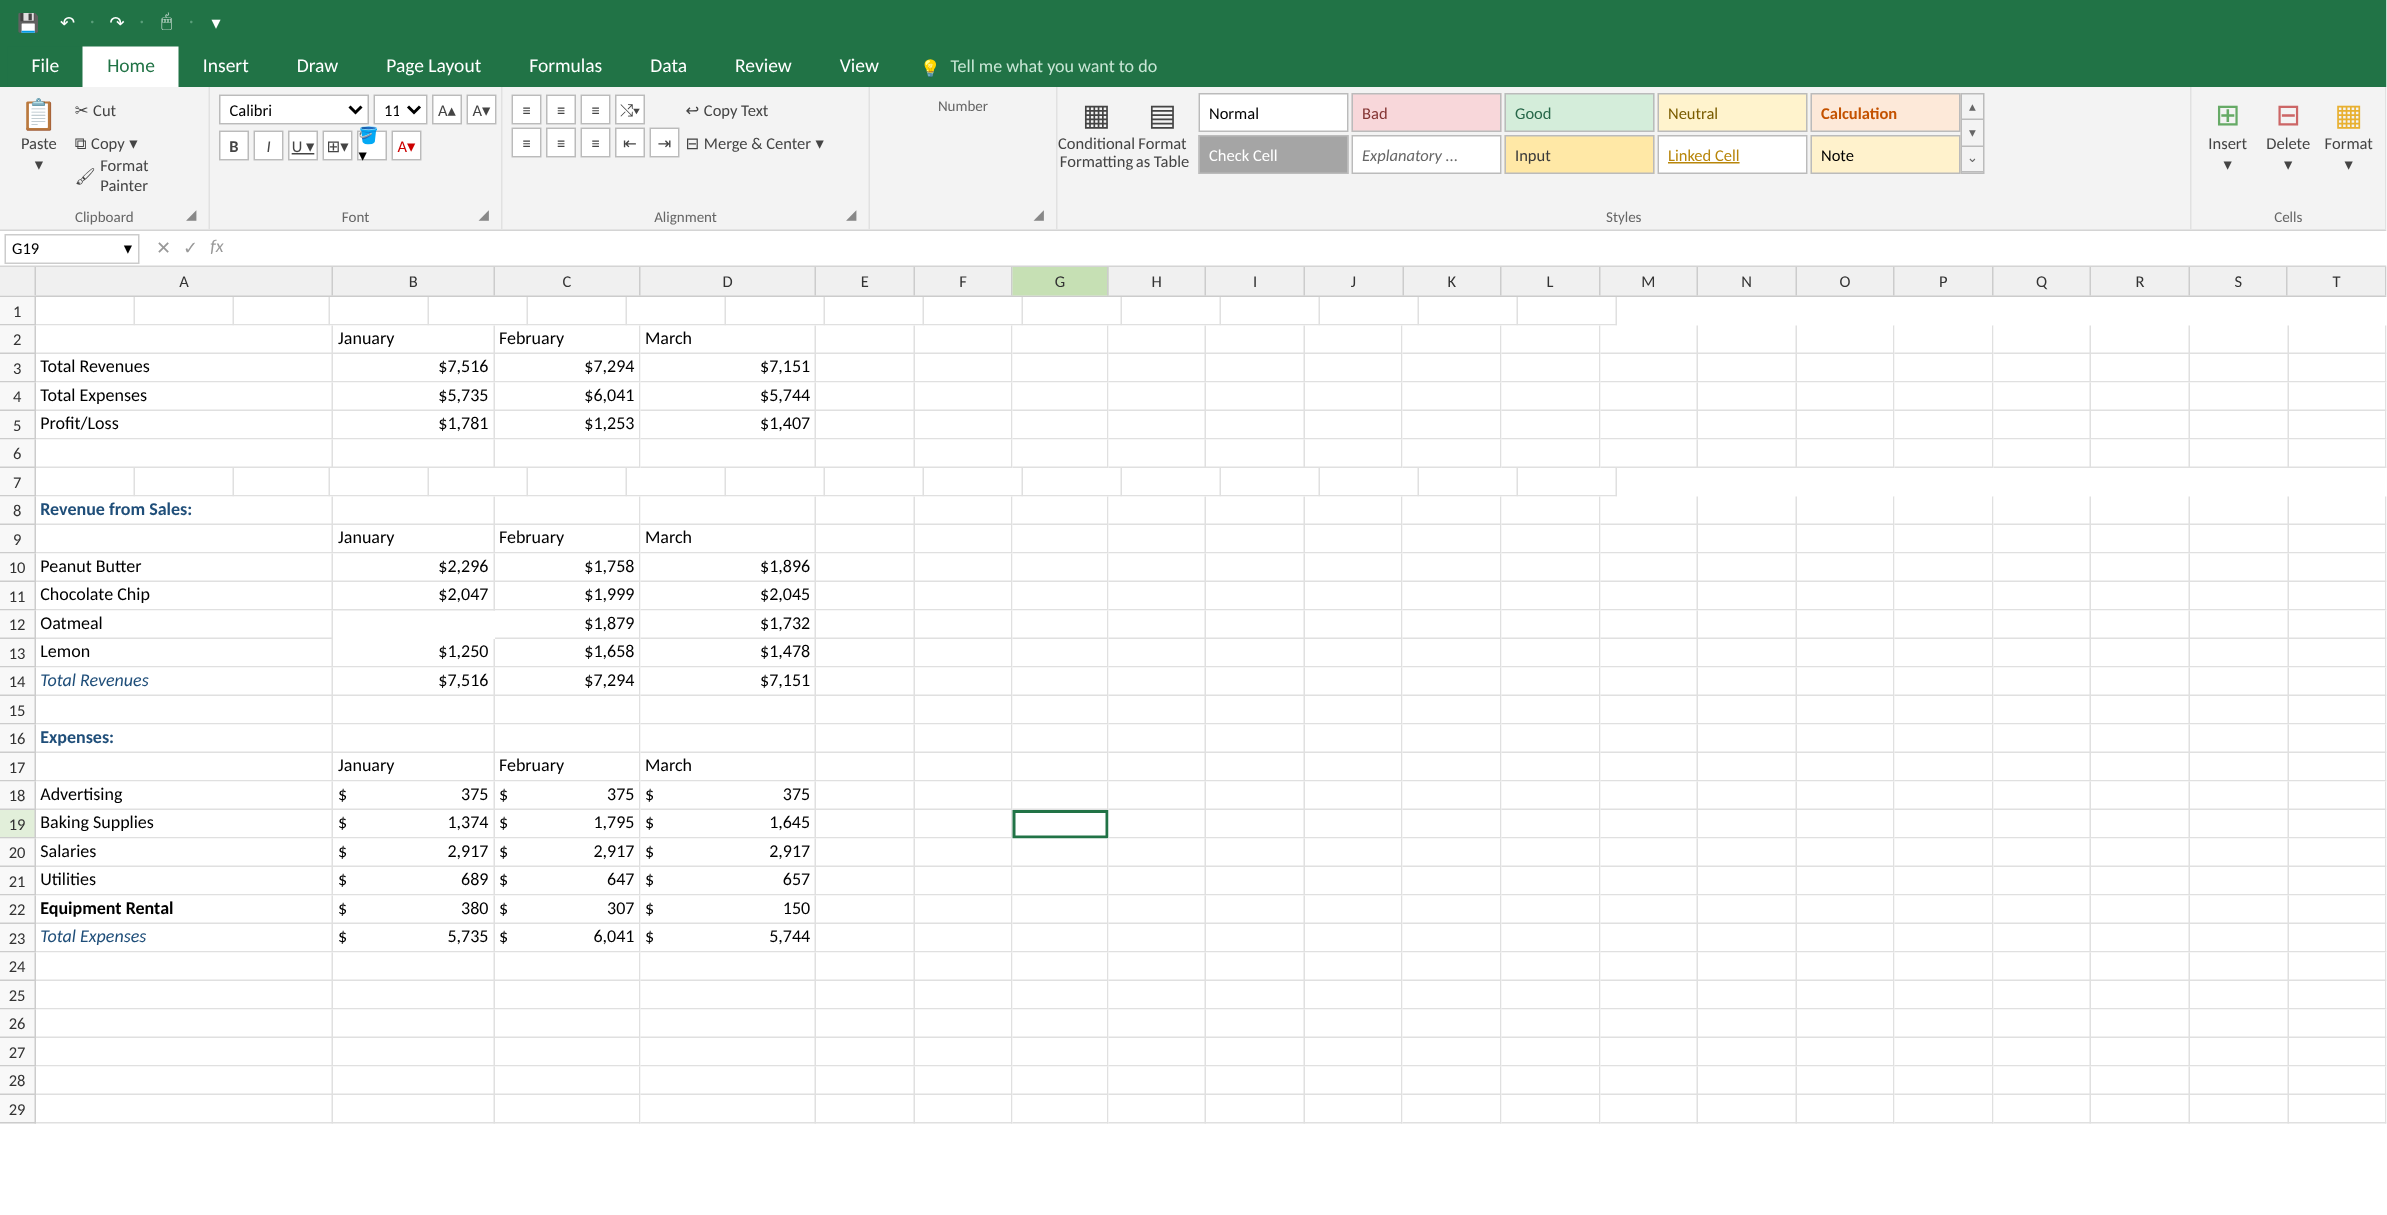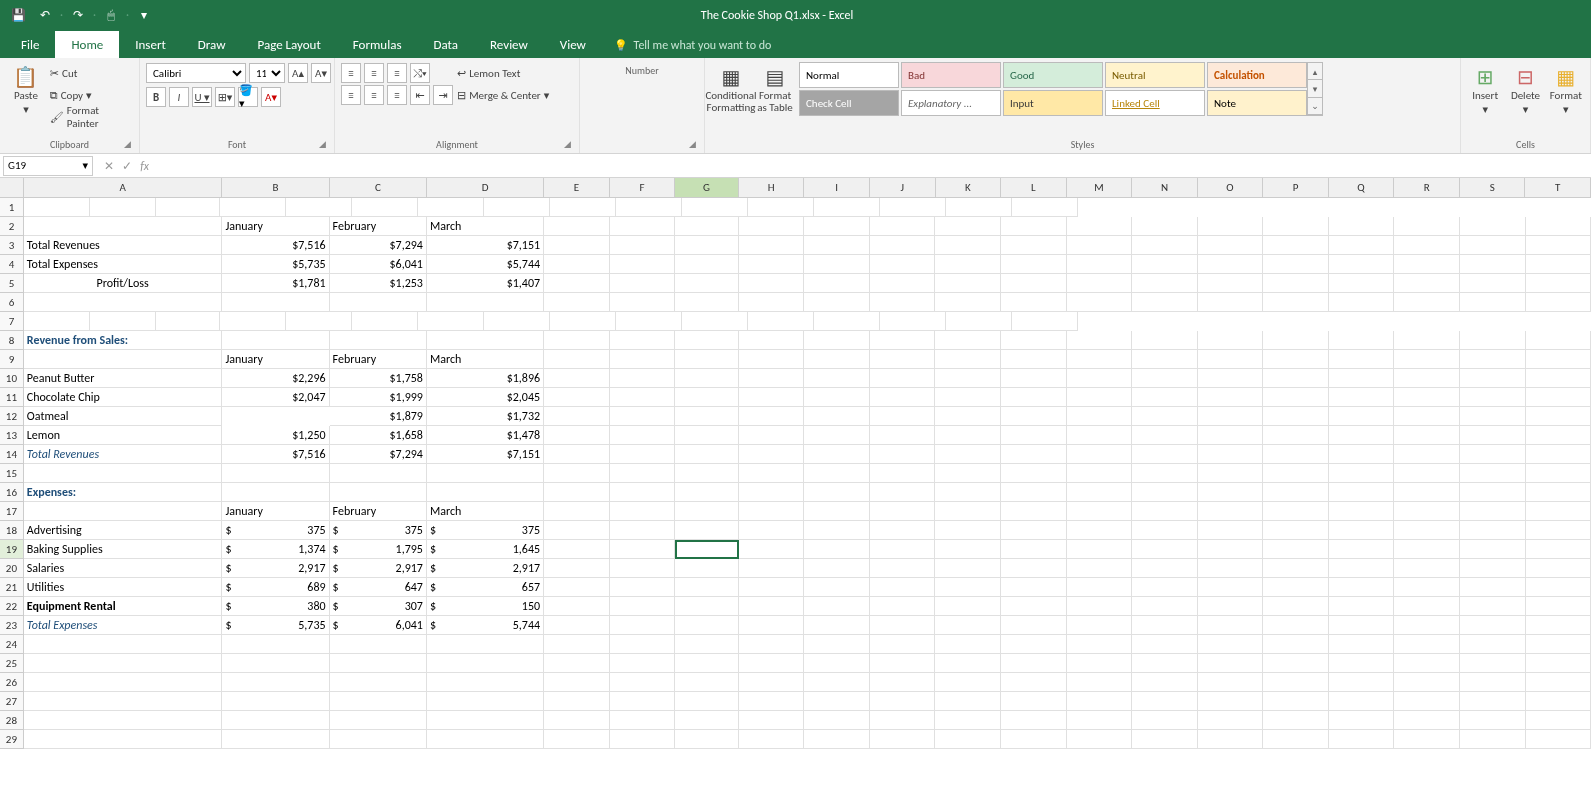--- a/index.html
+++ b/index.html
@@ -79,21 +79,20 @@
   <div class="qat">
     <span class="qat-btn">💾</span>
     <span class="qat-btn">↶</span>
     <span class="qat-sep">·</span>
     <span class="qat-btn">↷</span>
     <span class="qat-sep">·</span>
     <span class="qat-btn">🖱</span>
     <span class="qat-sep">·</span>
     <span class="qat-btn">▾</span>
   </div>
-  <div class="title-center">The Cookie Shop Q1.xlsx  -  Excel</div>
   <div style="width:200px"></div>
 </div>
 
 <div class="tabstrip">
   <div class="tab file">File</div>
   <div class="tab active">Home</div>
   <div class="tab">Insert</div>
   <div class="tab">Draw</div>
   <div class="tab">Page Layout</div>
   <div class="tab">Formulas</div>
@@ -162,21 +161,21 @@
           <span class="ic-box">≡</span>
           <span class="ic-box">≡</span>
           <span class="ic-box">≡</span>
           <span class="ic-box">⇤</span>
           <span class="ic-box">⇥</span>
         </div>
       </div>
       <div class="mini-col">
         <div class="mini-row">
             <span>↩</span>
-            <span>Lemon Text</span>
+            <span>Copy Text</span>
           </div>
         <div class="mini-row"><span>⊟</span><span>Merge &amp; Center</span> ▾</div>
       </div>
     </div>
     <div class="group-label">Alignment</div>
     <span class="dlg-launch">◢</span>
   </div>
 
   <div class="group" style="width:125px">
     <div class="group-label">Number</div>
@@ -359,21 +358,21 @@
         <div class="cell" style="width: 66px;"></div>
         <div class="cell" style="width: 66px;"></div>
         <div class="cell" style="width: 66px;"></div>
         <div class="cell" style="width: 66px;"></div>
         <div class="cell" style="width: 66px;"></div>
         <div class="cell" style="width: 66px;"></div>
         <div class="cell" style="width: 66px;"></div>
       </div>
       <div class="row">
         <div class="rh">5</div>
-        <div class="cell" style="width: 200px; text-align: center;">Profit/Loss</div>
+        <div class="cell" style="width: 200px;">Profit/Loss</div>
         <div class="cell txt-r" style="width: 108px;">$1,781</div>
         <div class="cell txt-r" style="width: 98px;">$1,253</div>
         <div class="cell txt-r" style="width: 118px;">$1,407</div>
         <div class="cell" style="width: 66px;"></div>
         <div class="cell" style="width: 66px;"></div>
         <div class="cell" style="width: 64px;"></div>
         <div class="cell" style="width: 66px;"></div>
         <div class="cell" style="width: 66px;"></div>
         <div class="cell" style="width: 66px;"></div>
         <div class="cell" style="width: 66px;"></div>

